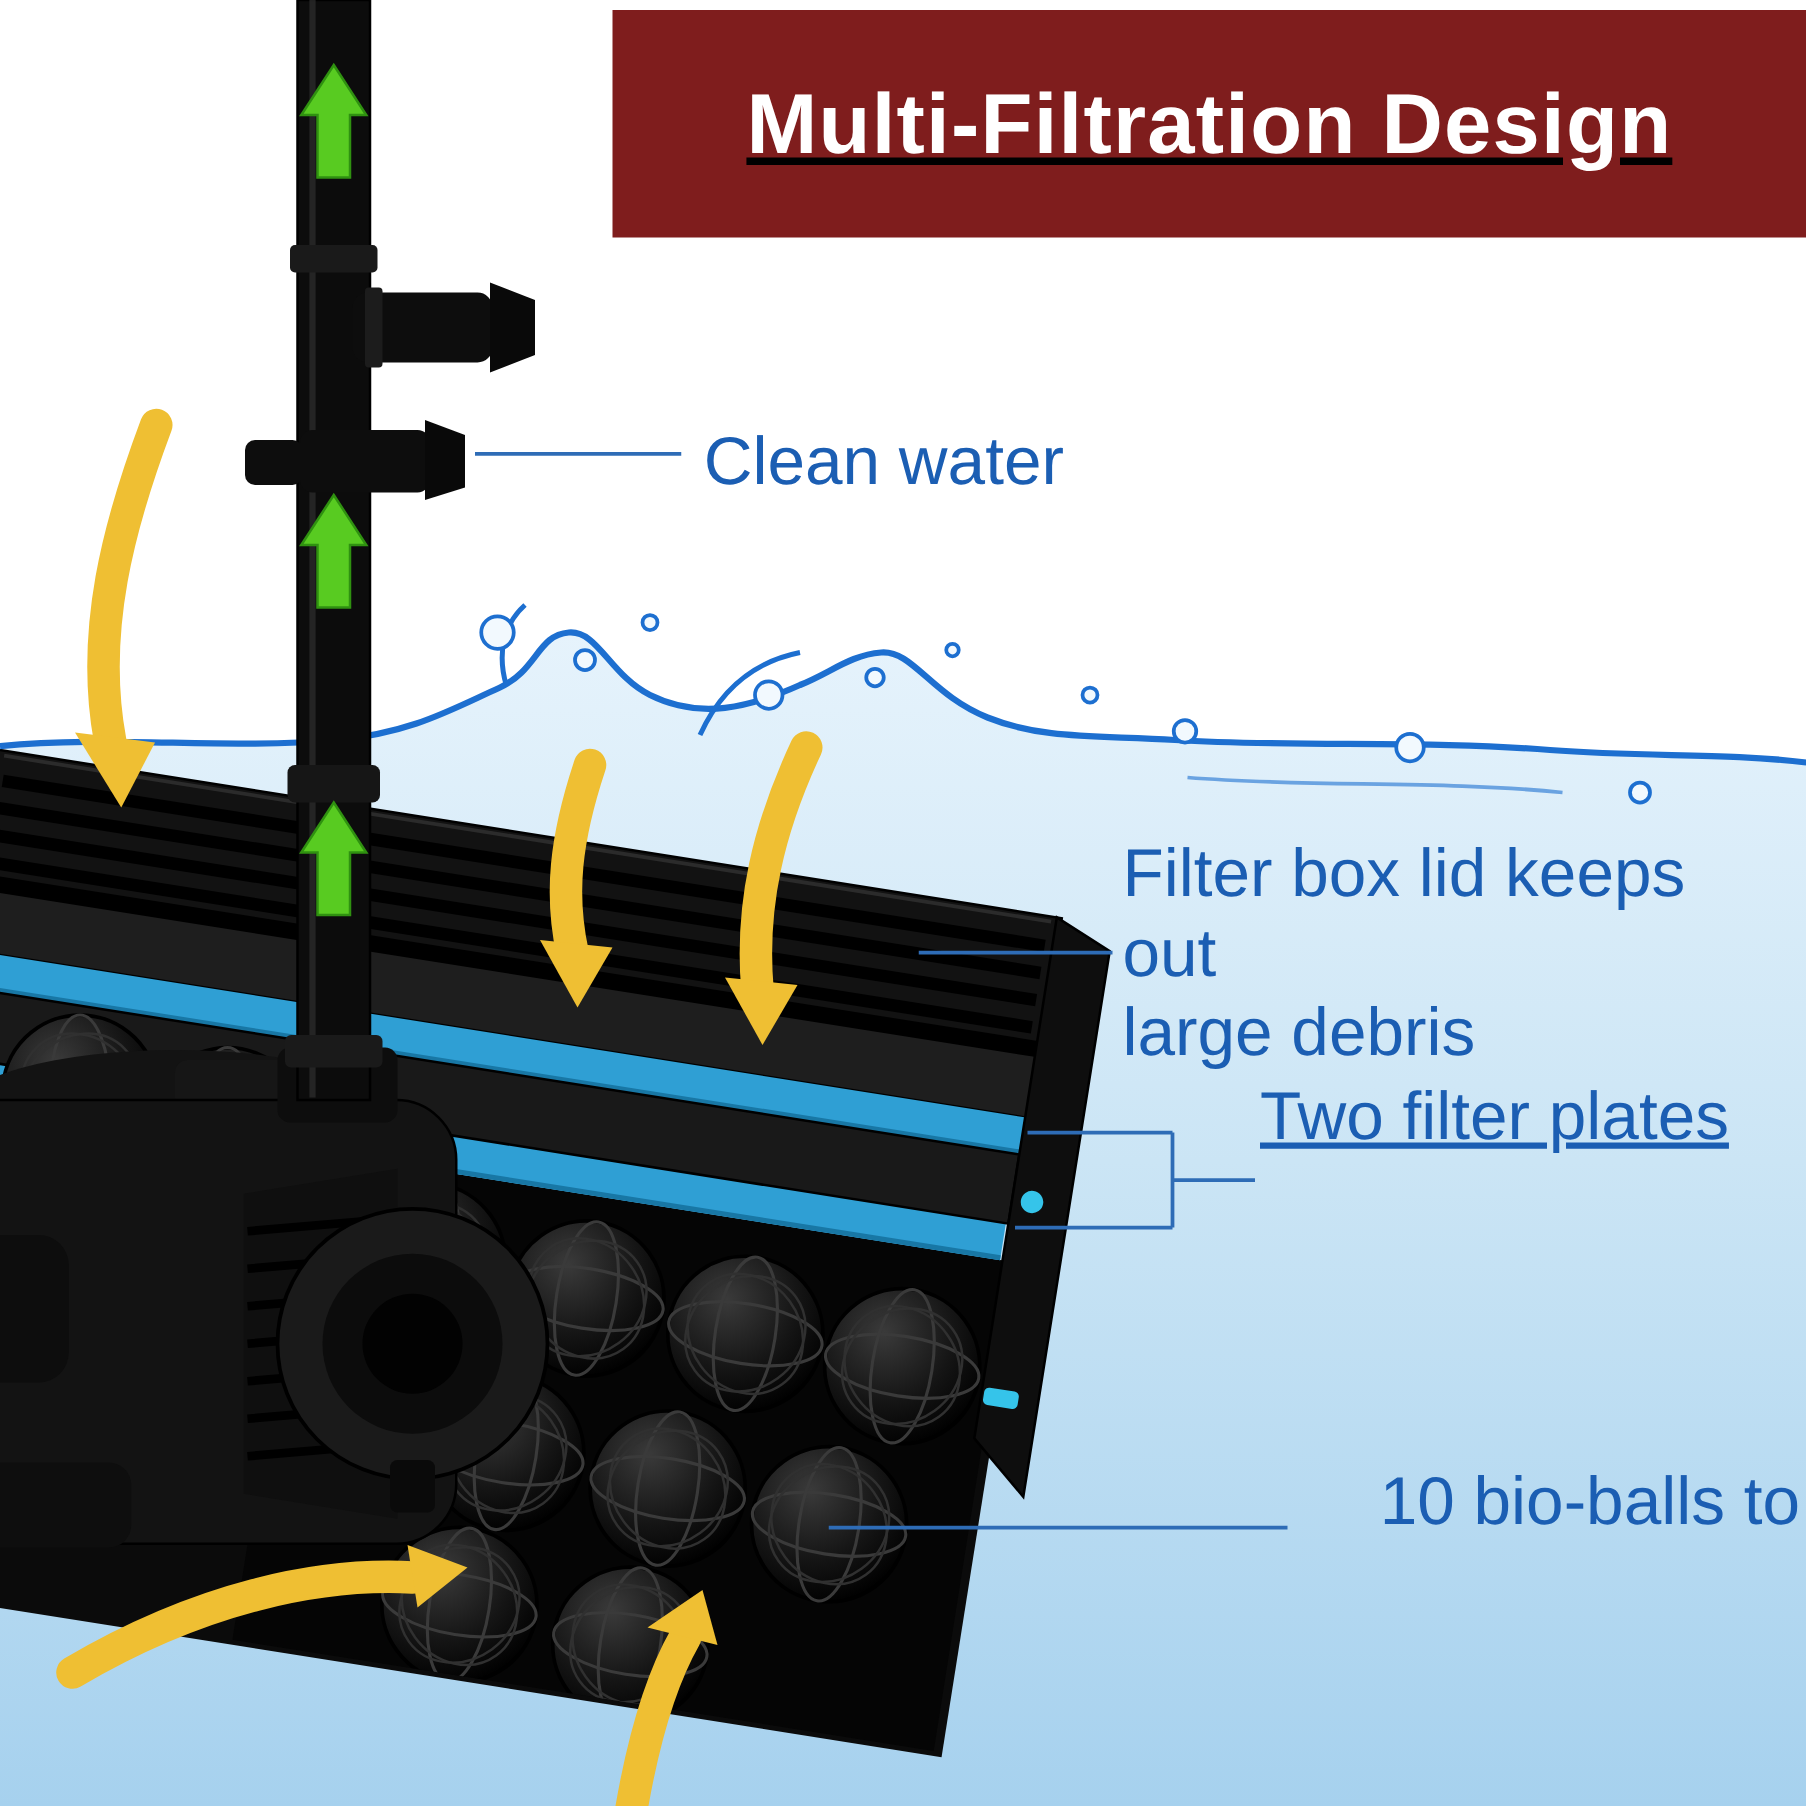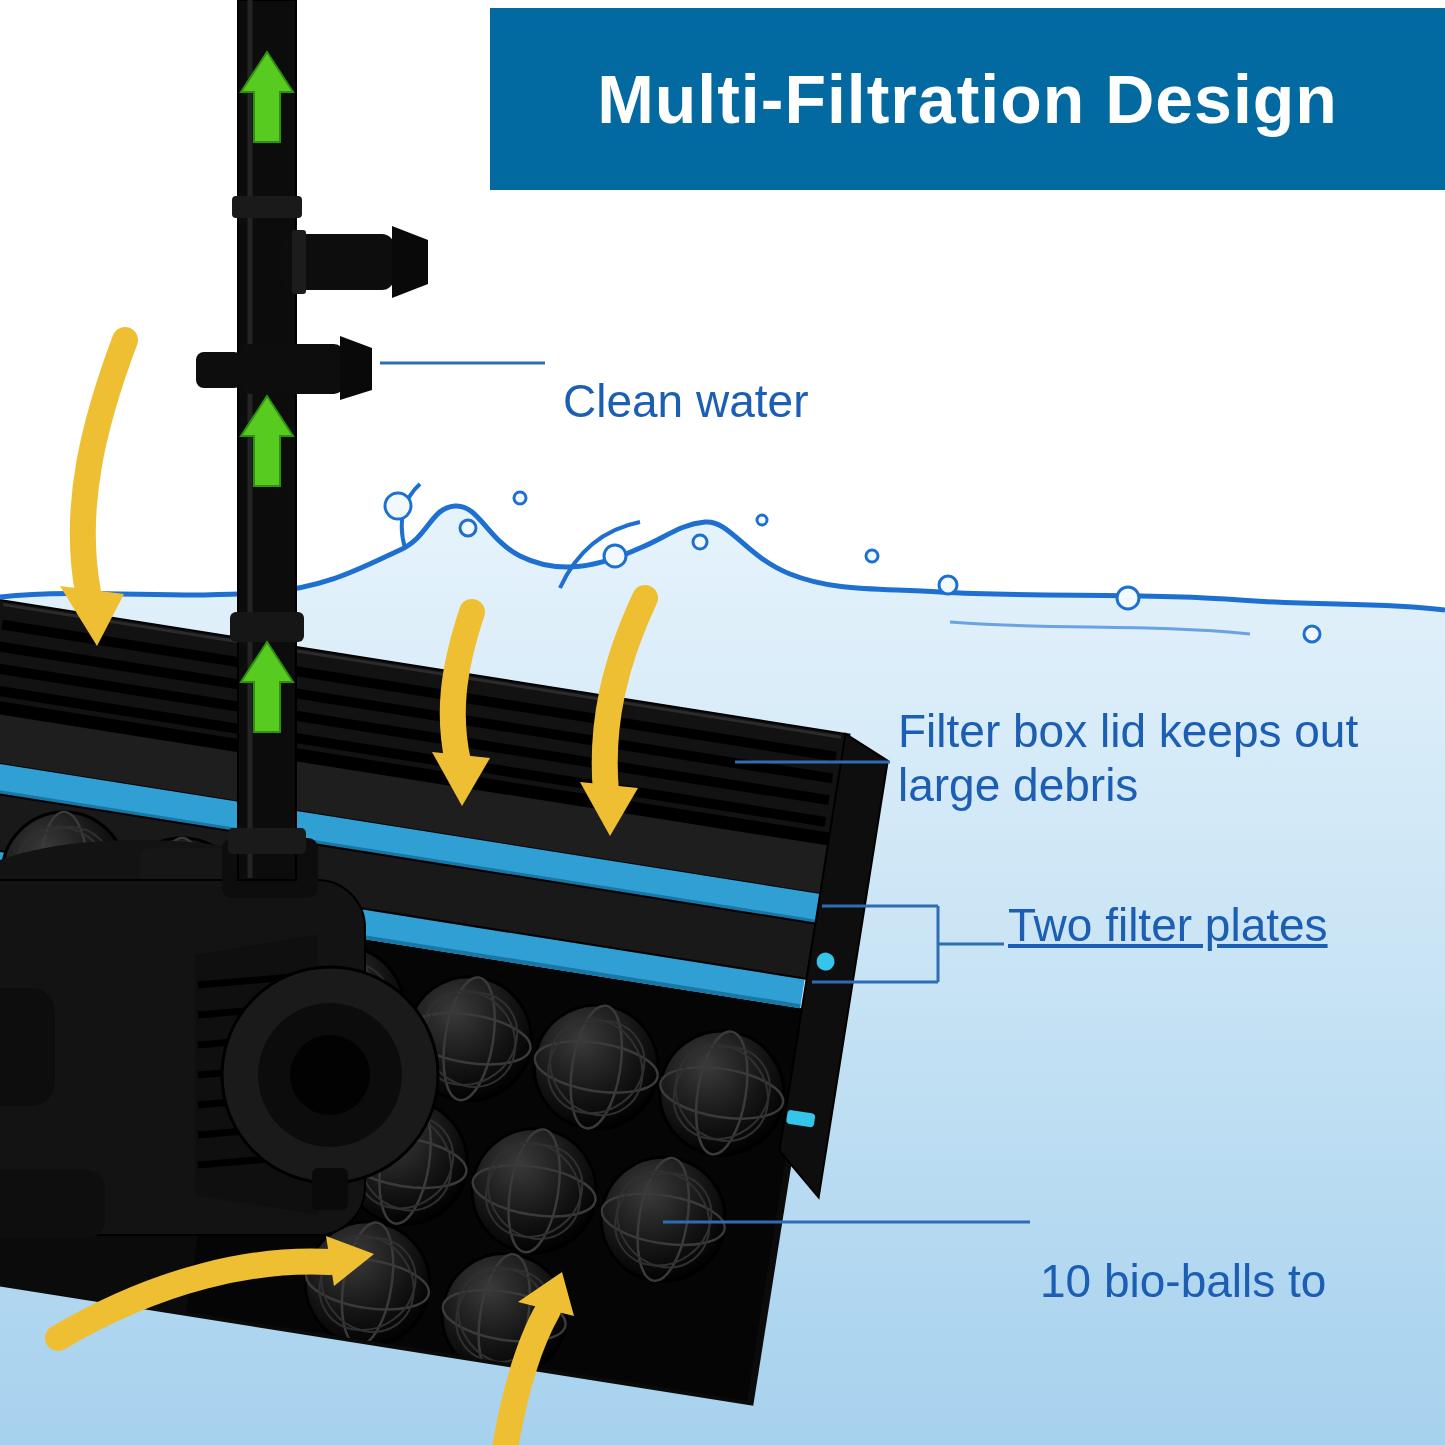--- a/index.html
+++ b/index.html
@@ -3,24 +3,24 @@
 <meta charset="utf-8">
 <style>
   html,body{margin:0;padding:0;background:#ffffff;}
   .stage{
     position:relative;width:1445px;height:1445px;overflow:hidden;background:#ffffff;
     font-family:"Liberation Sans",sans-serif;
   }
   .art{position:absolute;left:0;top:0;width:1445px;height:1445px;}
   .banner{
     position:absolute;left:490px;top:8px;width:955px;height:182px;
-    background:#0369a1;display:flex;align-items:center;justify-content:center;
+    background:#7f1d1d;display:flex;align-items:center;justify-content:center;text-decoration:underline;
   }
   .banner-title{color:#ffffff;font-weight:700;font-size:68px;letter-spacing:1px;white-space:nowrap;}
-  .note{position:absolute;color:#1b5eb3;font-size:46px;line-height:1.18;font-weight:500;margin-top:36px;}
+  .note{position:absolute;color:#1b5eb3;font-size:54px;line-height:1.18;font-weight:500;}
   .note span{display:block;}
 </style>
 </head>
 <body>
 
 <div class="stage">
 
   <svg class="art" viewBox="0 0 1445 1445" aria-hidden="true">
     <defs>
       <linearGradient id="waterGrad" x1="0" y1="0" x2="0" y2="1">
@@ -212,17 +212,17 @@
 
   <div class="note" style="left:898px;top:668px;width:540px;">
     <span>Filter box lid keeps out</span>
     <span>large debris</span>
   </div>
 
   <div class="note" style="left:1008px;top:862px;width:420px;text-decoration:underline;">
     <span>Two filter plates</span>
   </div>
 
-  <div class="note" style="left:1040px;top:1218px;width:400px;">
+  <div class="note" style="left:1040px;top:1170px;width:400px;text-align:right;">
     <span>10 bio-balls to</span>
   </div>
 
 </div>
 
 </body></html>

